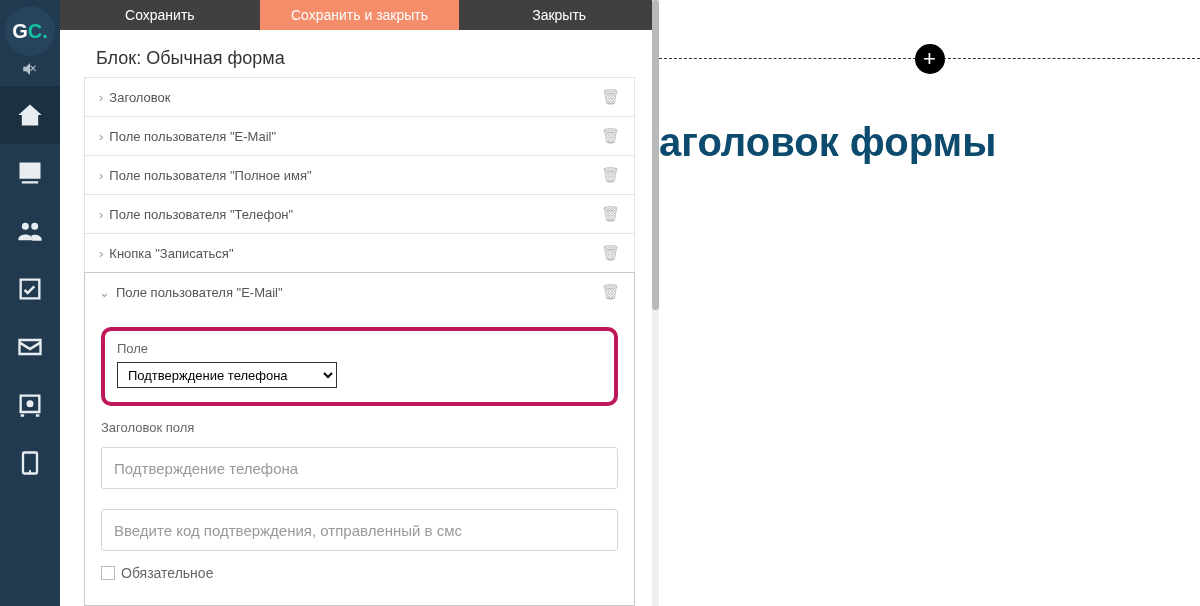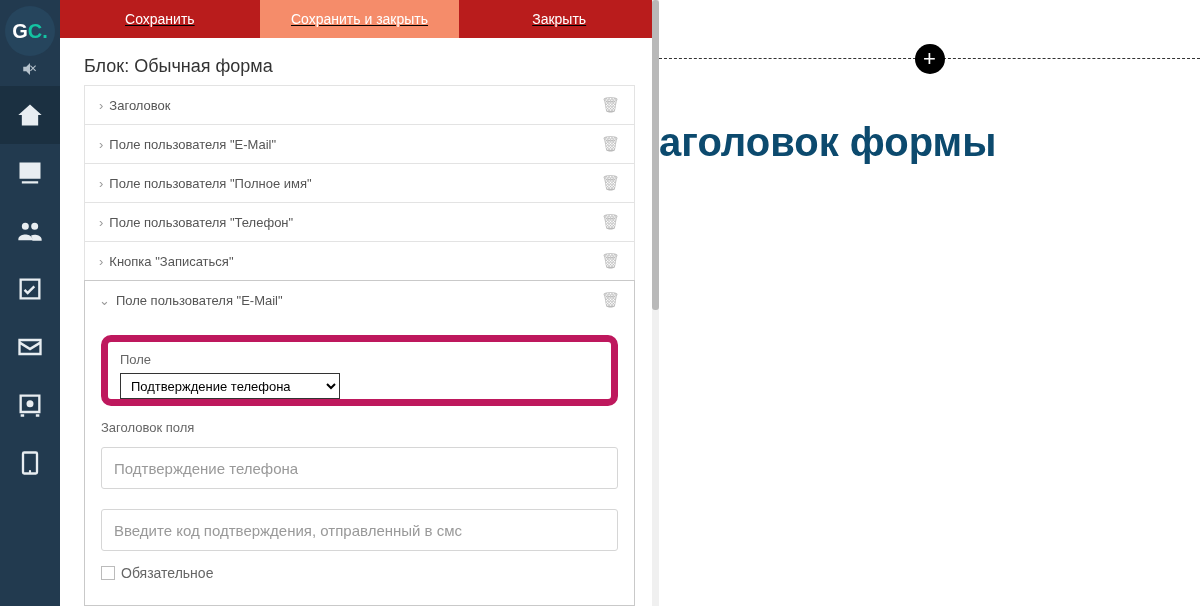--- a/index.html
+++ b/index.html
@@ -10,36 +10,36 @@
 .logo { width: 50px; height: 50px; margin: 6px 0 4px; background: #26455d; border-radius: 50%; display:flex; align-items:center; justify-content:center; font-weight:bold; font-size:20px; }
 .logo .g { color:#fff; }
 .logo .c { color:#14c3a2; }
 .nav-btn { width:60px; height:58px; display:flex; align-items:center; justify-content:center; cursor:pointer; }
 .nav-btn.active { background:#1b3041; }
 .nav-icon { width:28px; height:28px; fill:#e8edf1; }
 .mute-icon { width:18px; height:18px; fill:#b6c2cc; margin-bottom:8px; }
 
 
 .editor { position:absolute; left:60px; top:0; width:600px; height:606px; background:#fff; border-right: 1px solid #e0e0e0; display:flex; flex-direction:column; }
-.editor-toolbar { display:flex; background:#b91c1c; height:40px;text-decoration:underline; }
+.editor-toolbar { display:flex; background:#404040; height:40px; }
 .editor-toolbar .tb-btn { flex:1; display:flex; align-items:center; justify-content:center; color:#fff; font-size:14px; cursor:pointer; }
 .editor-toolbar .tb-btn.orange { background:#f58c6a; }
-.block-title { padding:18px 24px 8px; font-size:18px; color:#333; }
+.block-title { padding:18px 36px 8px; font-size:18px; color:#333; }
 .sub-title { padding:0 24px 8px; font-size:14px; font-weight:bold; color:#222; }
 
 .parts { padding:0 24px; }
 .part-item { border:1px solid #e3e3e3; background:#fff; padding:10px 14px; display:flex; align-items:center; justify-content:space-between; margin-bottom:-1px; font-size:13px; color:#555; cursor:pointer;gap:32px; }
 .part-item .chev { color:#999; margin-right:6px; }
 .part-item .del { color:#bbb; font-size:15px; cursor:pointer; }
 .part-item .label { flex:1; }
 
 .part-item.expanded { border:1px solid #c9c9c9; }
 .expand-body { border:1px solid #c9c9c9; border-top:none; padding:16px 16px 24px 16px; background:#fff; }
 
-.field-highlight { border:7px solid #be185d; border-radius:10px; padding:10px 12px 0; margin-bottom:14px; }
+.field-highlight { border:4px solid #be185d; border-radius:10px; padding:10px 12px 14px; margin-bottom:14px; }
 .fg-label { font-size:13px; color:#666; margin-bottom:6px; }
 .sel { width:220px; height:26px; border:1px solid #333; padding:2px 6px; font-size:13px; background:#fff; cursor:pointer; }
 .text-input { width:100%; height:42px; border:1px solid #d6d6d6; border-radius:3px; padding:8px 12px; font-size:15px; color:#999; margin-top:6px; margin-bottom:14px; }
 .chk-row { display:flex; align-items:center; gap:6px; font-size:14px; color:#666; }
 .chk { width:14px; height:14px; border:1px solid #bbb; background:#fff; }
 
 
 .side-scroll { position:absolute; left:652px; top:0; width:7px; height:606px; background:#f0f0f0; }
 .side-scroll .thumb { position:absolute; left:0; top:0; width:7px; height:310px; background:#b9b9b9; border-radius:3px; }
 

